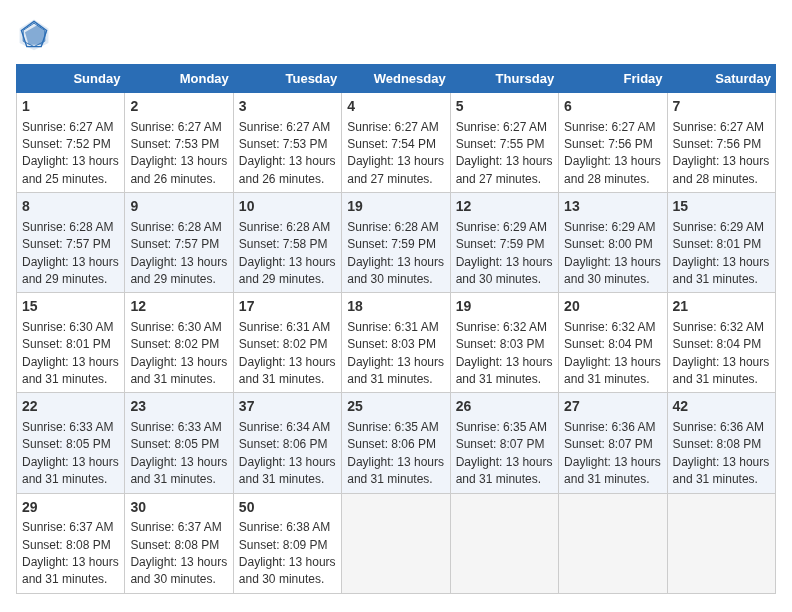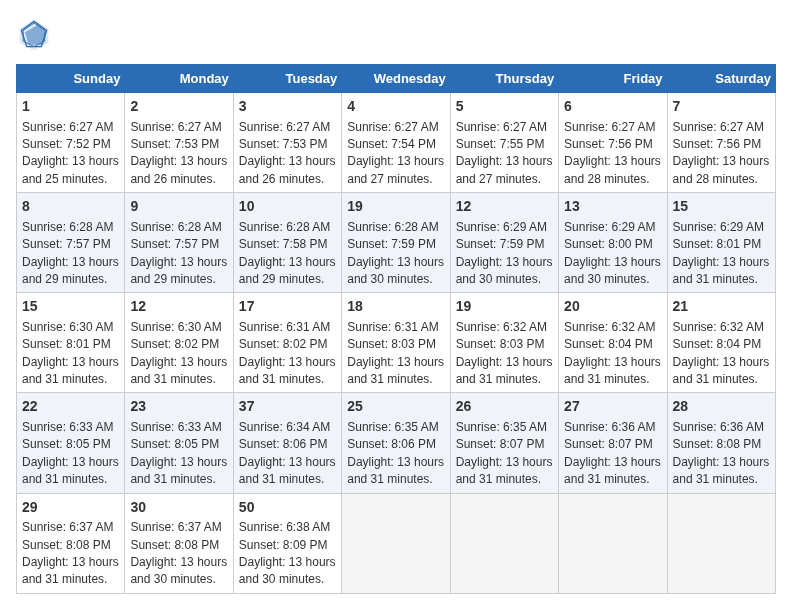--- a/index.html
+++ b/index.html
@@ -238,21 +238,21 @@
       </td>
         <td>
         <span class="day-num">26</span>
         <span class="day-info">Sunrise: 6:35 AM<br>Sunset: 8:07 PM<br>Daylight: 13 hours and 31 minutes.</span>
       </td>
         <td>
         <span class="day-num">27</span>
         <span class="day-info">Sunrise: 6:36 AM<br>Sunset: 8:07 PM<br>Daylight: 13 hours and 31 minutes.</span>
       </td>
         <td>
-        <span class="day-num">28</span>
+        <span class="day-num">42</span>
         <span class="day-info">Sunrise: 6:36 AM<br>Sunset: 8:08 PM<br>Daylight: 13 hours and 31 minutes.</span>
       </td>
       </tr>
       <tr>
         <td>
         <span class="day-num">29</span>
         <span class="day-info">Sunrise: 6:37 AM<br>Sunset: 8:08 PM<br>Daylight: 13 hours and 31 minutes.</span>
       </td>
         <td>
         <span class="day-num">30</span>

